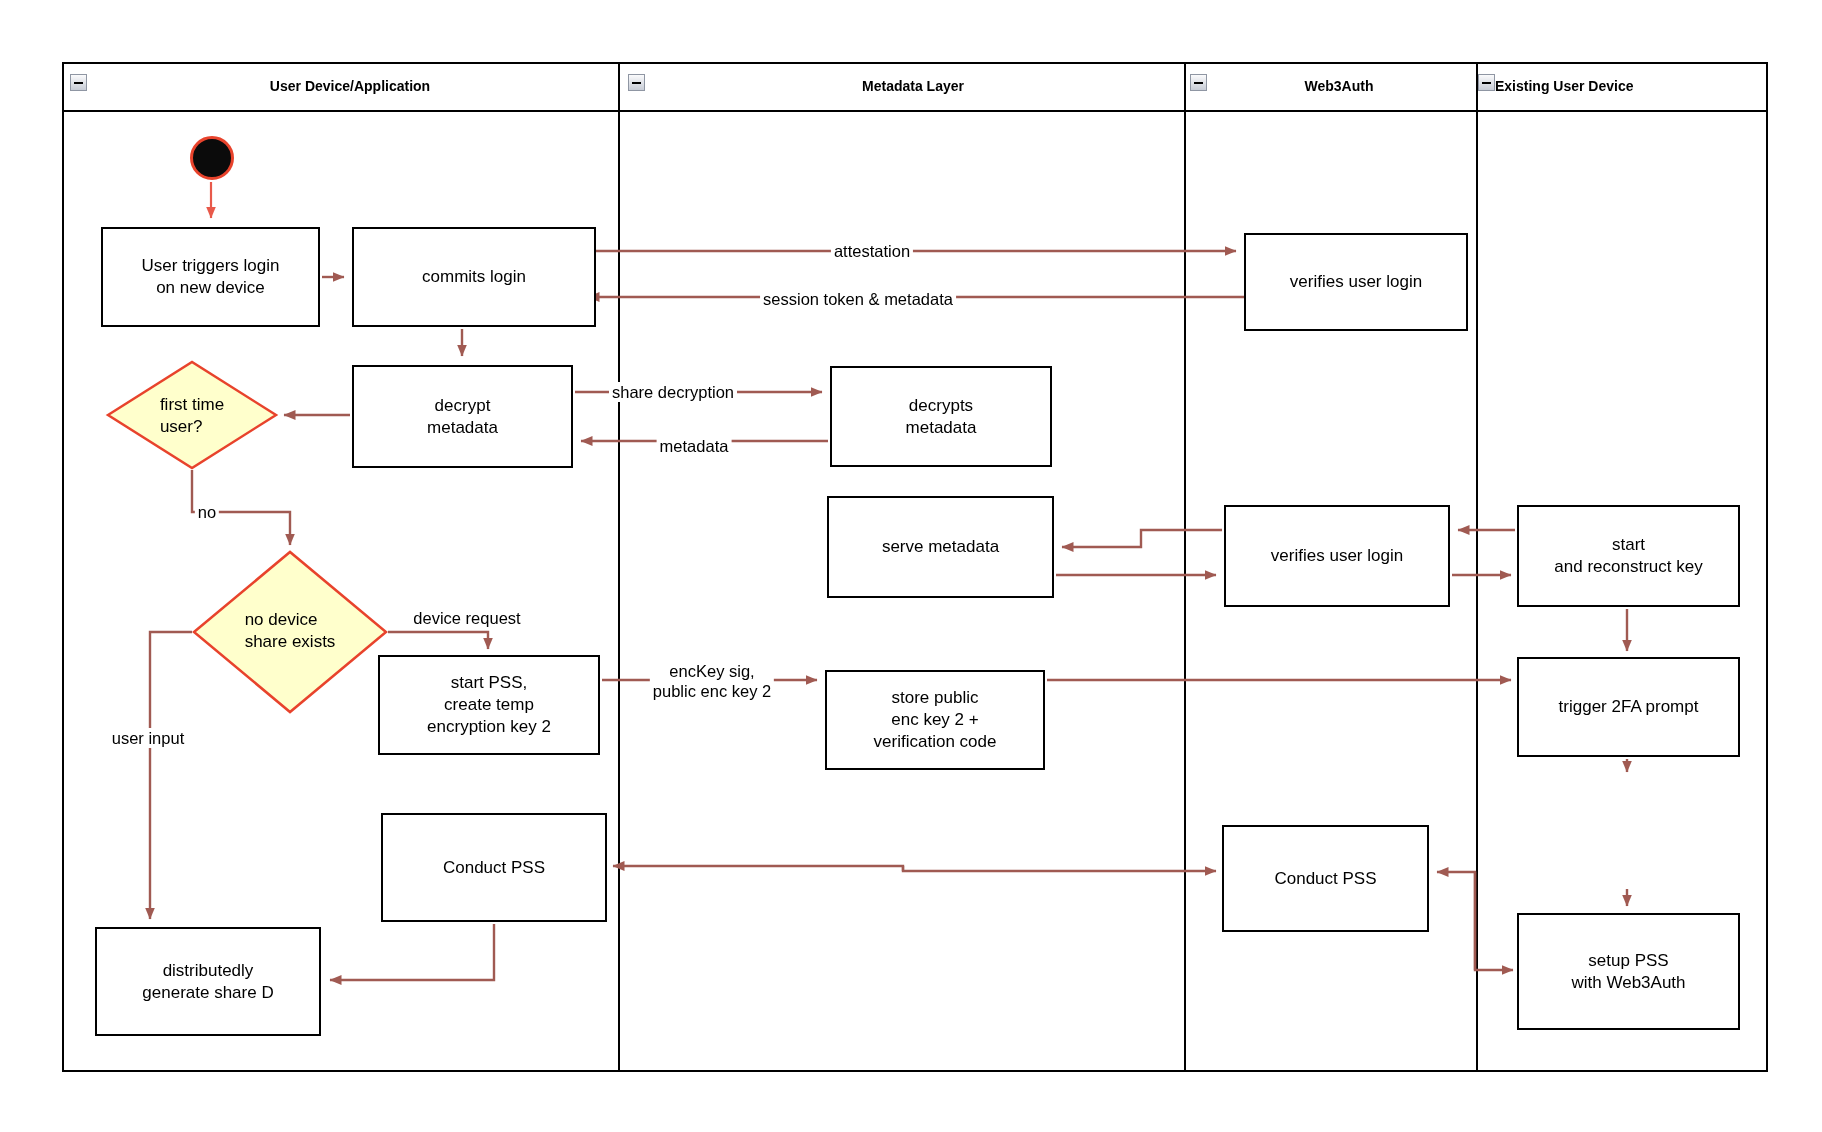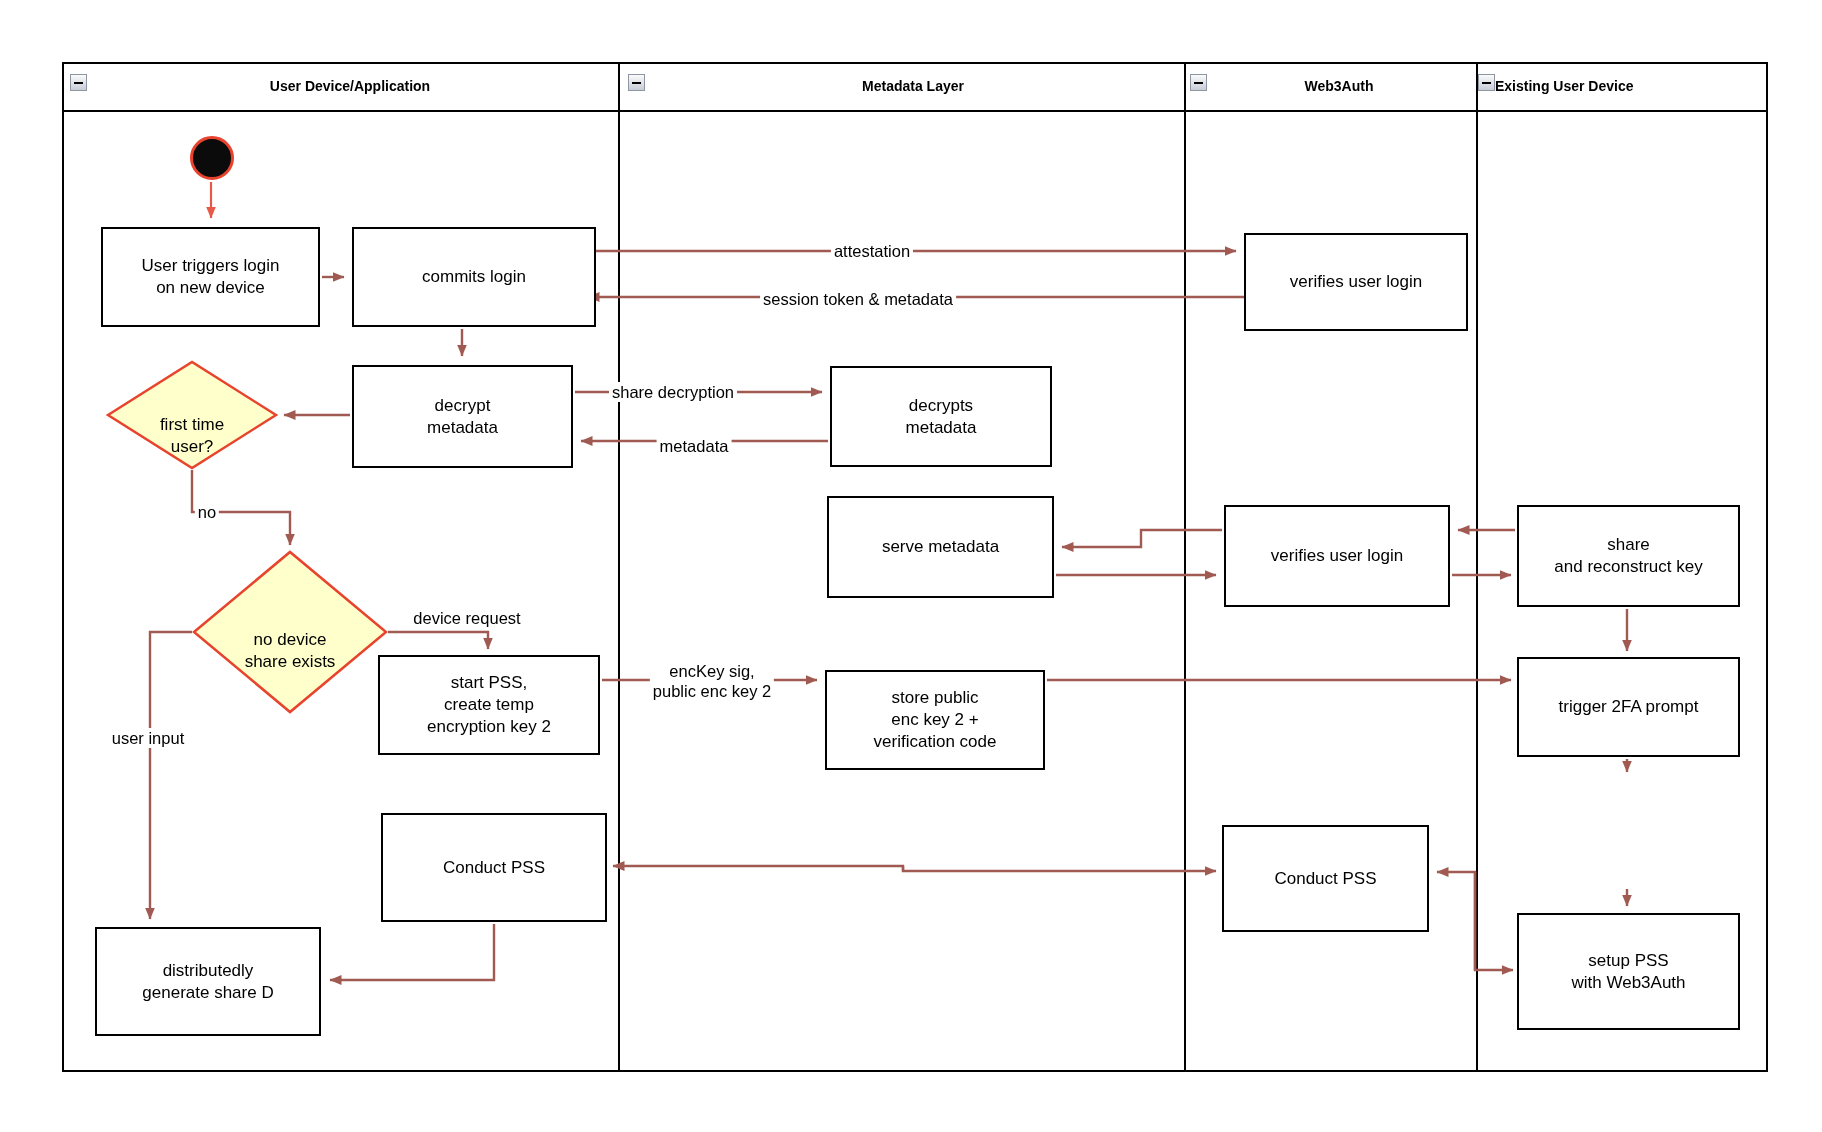--- a/index.html
+++ b/index.html
@@ -12,21 +12,21 @@
   .collapse{position:absolute;width:17px;height:17px;box-sizing:border-box;border:1px solid #8f96a3;
           background:linear-gradient(#fbfbfc,#c7ccd6);display:flex;align-items:center;justify-content:center;}
   .collapse::after{content:"";width:9px;height:2px;background:#000;display:block;}
   .node{position:absolute;box-sizing:border-box;border:2px solid #000;background:#fff;
           display:flex;align-items:center;justify-content:center;text-align:center;
           font-size:17px;line-height:22px;white-space:pre-line;}
   .dlabel{position:absolute;transform:translate(-50%,-50%);background:#fff;padding:0 3px;
           font-size:16.5px;line-height:20px;white-space:pre-line;text-align:center;}
   .dlabel.nobg{background:transparent;}
   .diamond-label{position:absolute;transform:translate(-50%,-50%);font-size:17px;line-height:22px;
-          text-align:center;white-space:pre-line;margin-top:20px;}
+          text-align:left;white-space:pre-line;}
   #start-node{position:absolute;left:190px;top:136px;width:38px;height:38px;border-radius:50%;
           border:3px solid var(--accent);background:var(--start_fill);}
   svg.wires{position:absolute;left:0;top:0;pointer-events:none;}
   .wire{fill:none;stroke:var(--arrow);stroke-width:2.4;}
   .wire-red{fill:none;stroke:var(--start_arrow);stroke-width:2.2;}
   .dshape{fill:var(--diamond_fill);stroke:var(--accent);stroke-width:2.5;}
 </style>
 </head>
 <body>
 
@@ -100,21 +100,21 @@
   <div class="node" style="left:101px;top:227px;width:219px;height:100px;">User triggers login
 on new device</div>
   <div class="node" style="left:352px;top:227px;width:244px;height:100px;">commits login</div>
   <div class="node" style="left:1244px;top:233px;width:224px;height:98px;">verifies user login</div>
   <div class="node" style="left:352px;top:365px;width:221px;height:103px;">decrypt
 metadata</div>
   <div class="node" style="left:830px;top:366px;width:222px;height:101px;">decrypts
 metadata</div>
   <div class="node" style="left:827px;top:496px;width:227px;height:102px;">serve metadata</div>
   <div class="node" style="left:1224px;top:505px;width:226px;height:102px;">verifies user login</div>
-  <div class="node" style="left:1517px;top:505px;width:223px;height:102px;">share
+  <div class="node" style="left:1517px;top:505px;width:223px;height:102px;">start
 and reconstruct key</div>
   <div class="node" style="left:378px;top:655px;width:222px;height:100px;">start PSS,
 create temp
 encryption key 2</div>
   <div class="node" style="left:825px;top:654px;width:220px;height:100px;margin-top:16px;">store public
 enc key 2 +
 verification code</div>
   <div class="node" style="left:1517px;top:657px;width:223px;height:100px;">trigger 2FA prompt</div>
   <div class="node" style="left:1517px;top:913px;width:223px;height:117px;">setup PSS
 with Web3Auth</div>

